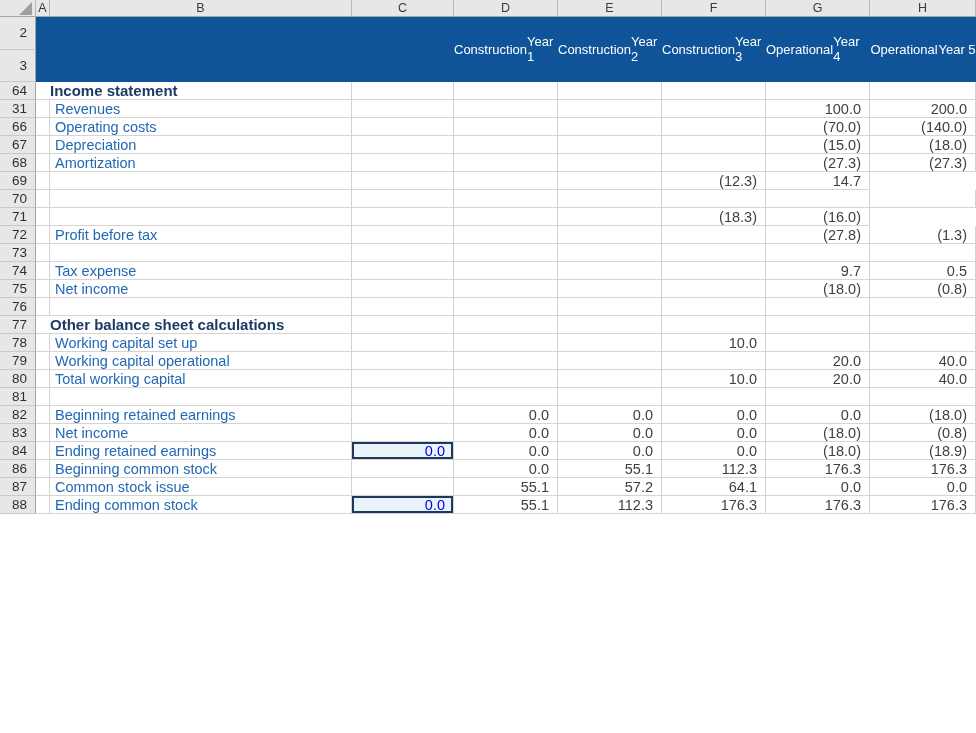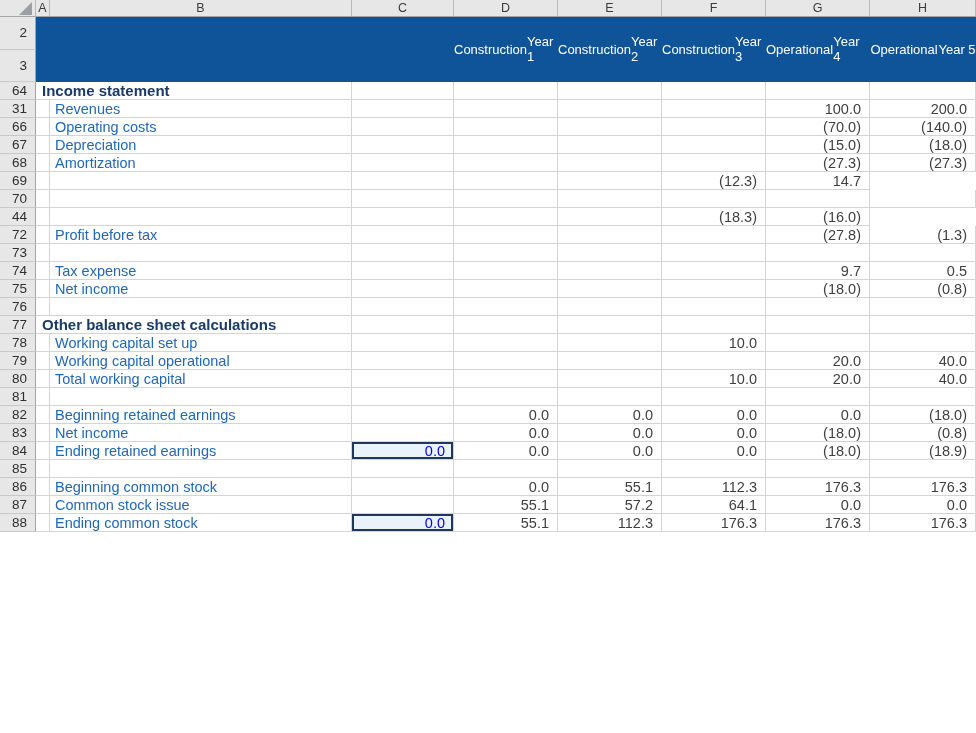--- a/index.html
+++ b/index.html
@@ -76,21 +76,21 @@
     border-bottom:1px solid var(--gridline);
     box-sizing:border-box;
     display:flex;align-items:center;
     white-space:nowrap;
     position:relative;
   }
   .cB{color:var(--label-text);padding-left:5px;}
   .heading-cell{
     color:var(--heading-text);
     font-weight:bold;font-size:15px;
-    padding-left:6px;
+    padding-left:14px;
   }
   .cV{justify-content:flex-end;padding-right:8px;color:var(--number-text);}
   .input-box{
     background:var(--input-bg);
     box-shadow:inset 0 0 0 2px var(--input-border);
     color:var(--input-text);
   }
 </style>
 </head>
 <body>
@@ -209,21 +209,21 @@
         <div class="cell cA"></div>
         <div class="cell cB"></div>
         <div class="cell cV"></div>
         <div class="cell cV"></div>
         <div class="cell cV"></div>
         <div class="cell cV"></div>
         <div class="cell cV"></div>
         <div class="cell cV"></div>
       </div>
       <div class="grid-row body-row">
-        <div class="rn">44</div>
+        <div class="rn">71</div>
         <div class="cell cA"></div>
         <div class="cell cV"></div>
         <div class="cell cV"></div>
         <div class="cell cV"></div>
         <div class="cell cV"></div>
         <div class="cell cV">(18.3)</div>
         <div class="cell cV">(16.0)</div>
       </div>
       <div class="grid-row body-row">
         <div class="rn">72</div>
@@ -359,31 +359,20 @@
       <div class="grid-row body-row">
         <div class="rn">84</div>
         <div class="cell cA"></div>
         <div class="cell cB">Ending retained earnings</div>
         <div class="cell cV input-box">0.0</div>
         <div class="cell cV">0.0</div>
         <div class="cell cV">0.0</div>
         <div class="cell cV">0.0</div>
         <div class="cell cV">(18.0)</div>
         <div class="cell cV">(18.9)</div>
-      </div>
-      <div class="grid-row body-row">
-        <div class="rn">85</div>
-        <div class="cell cA"></div>
-        <div class="cell cB"></div>
-        <div class="cell cV"></div>
-        <div class="cell cV"></div>
-        <div class="cell cV"></div>
-        <div class="cell cV"></div>
-        <div class="cell cV"></div>
-        <div class="cell cV"></div>
       </div>
       <div class="grid-row body-row">
         <div class="rn">86</div>
         <div class="cell cA"></div>
         <div class="cell cB">Beginning common stock</div>
         <div class="cell cV"></div>
         <div class="cell cV">0.0</div>
         <div class="cell cV">55.1</div>
         <div class="cell cV">112.3</div>
         <div class="cell cV">176.3</div>

